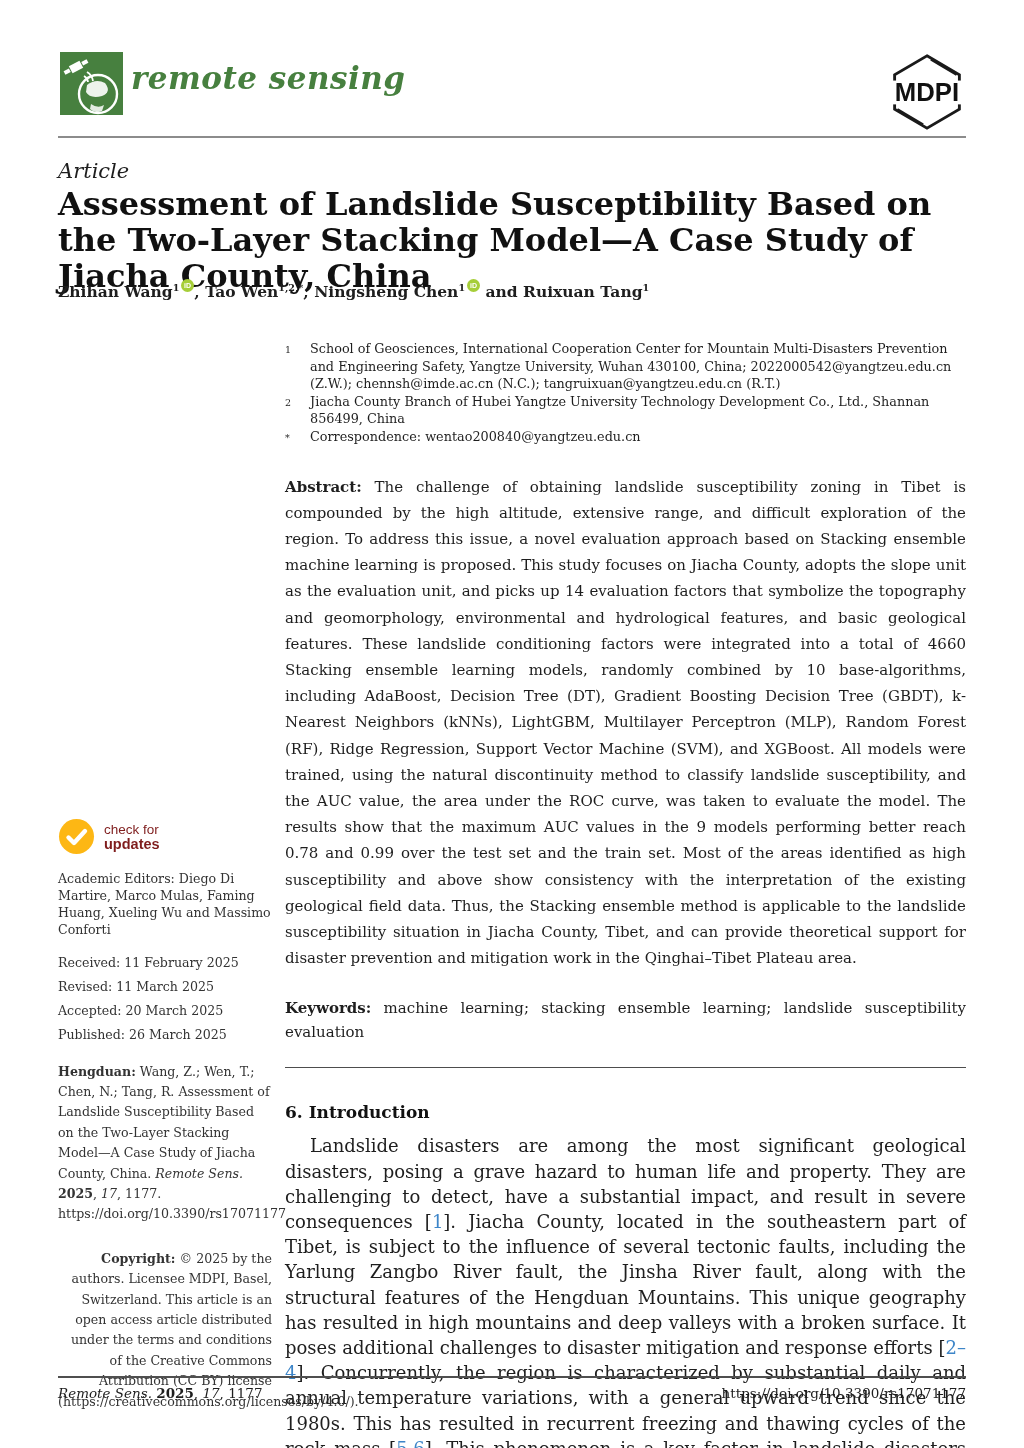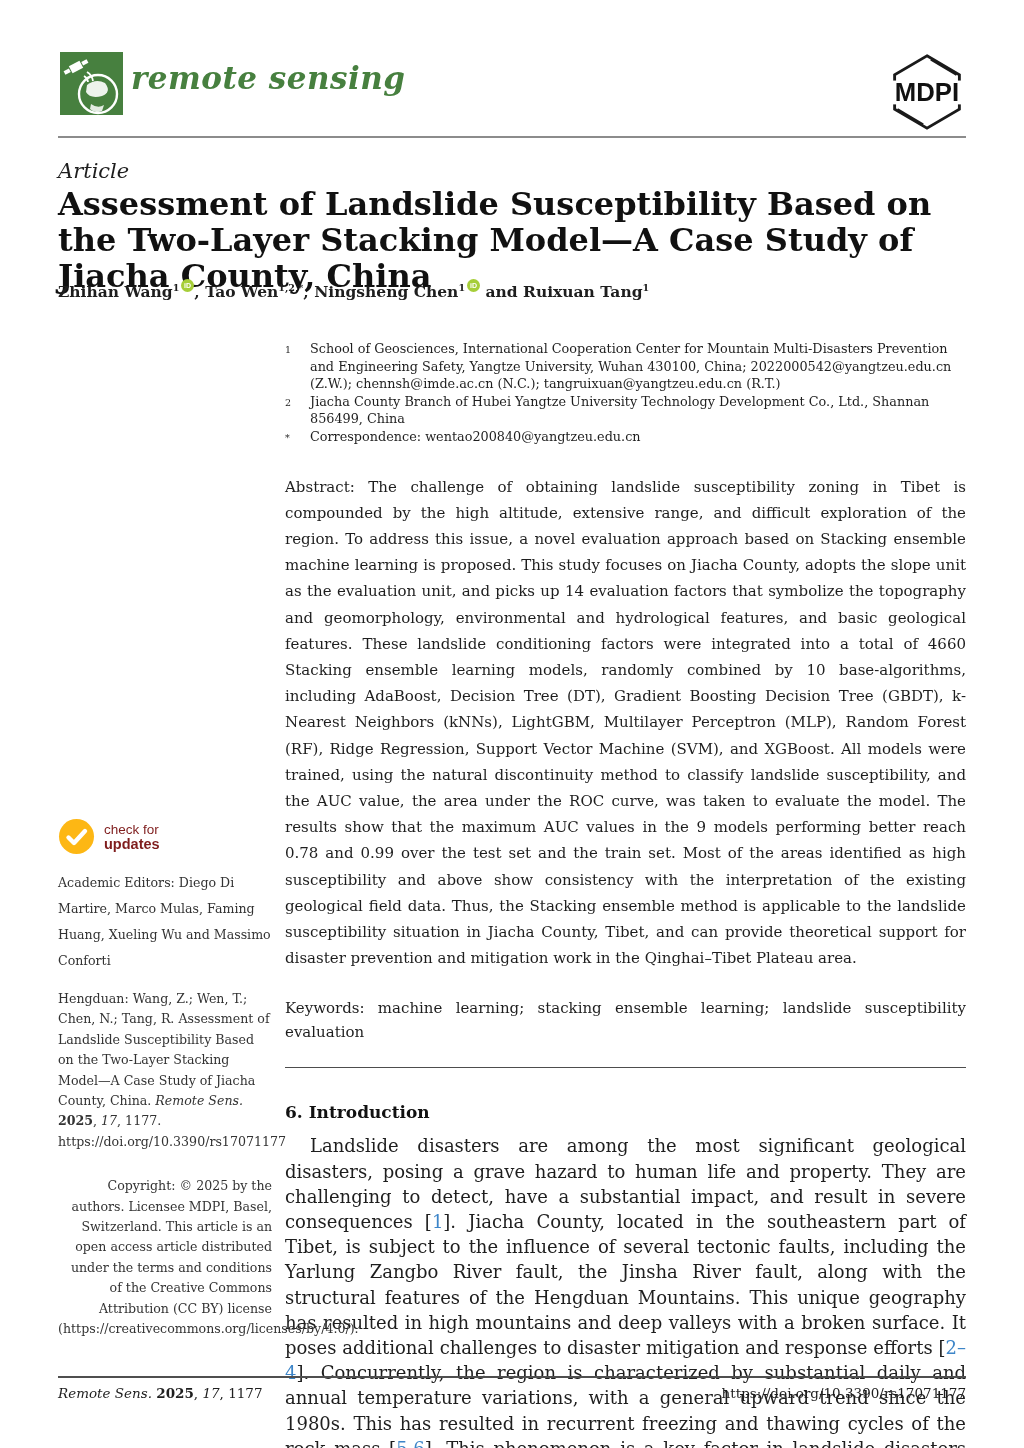--- a/index.html
+++ b/index.html
@@ -34,27 +34,27 @@
   .right-col{position:absolute;left:285px;top:340px;width:681px;}
   .affil-row{display:flex;font-size:12.8px;line-height:17.6px;}
   .affil-marker{flex:none;width:25px;font-size:9.5px;padding-top:1px;}
   .affil-text{flex:1;}
   .abstract-par{margin:27px 0 0 0;font-size:15px;line-height:26.2px;text-align:justify;}
   .keywords-par{margin:25px 0 0 0;font-size:15px;line-height:24px;text-align:justify;}
   .kw-divider{margin-top:23px;border-top:1.6px solid #4d4d4d;}
   .intro-heading{margin:34px 0 0 0;font-size:17px;font-weight:bold;color:#111;}
   .intro-par{margin:11px 0 0 0;font-size:18px;line-height:25.2px;text-align:justify;text-indent:25px;}
   .ref{color:var(--ref-blue);cursor:pointer;}
-  .lbl{font-weight:normal;}
+  .lbl{font-weight:bold;}
   
   .sidebar{position:absolute;left:58px;top:818px;width:214px;font-size:12.6px;color:#333;}
   .badge{display:flex;align-items:center;gap:9px;cursor:pointer;}
   .badge-text{font-family:"Liberation Sans",sans-serif;font-size:13.5px;line-height:15px;color:#7f1d1d;}
   .badge-text b{font-size:14.5px;}
-  .editors{margin-top:15px;line-height:26px;}
+  .editors{margin-top:15px;line-height:17px;}
   .dates{margin-top:11px;}
   .date-line{line-height:24px;}
   .citation{margin-top:15px;line-height:20.4px;}
   .copyright{margin-top:24px;line-height:20.4px;text-align:right;}
   
   .footer-rule{position:absolute;left:58px;right:58px;top:1376px;border-top:2px solid #4f4f4f;}
   .footer{
     position:absolute;left:58px;right:58px;top:1385px;font-size:13.5px;
     display:flex;justify-content:space-between;color:#1e1e1e;
   }
@@ -129,20 +129,26 @@
     <div class="badge">
       <svg width="37" height="37" viewBox="0 0 37 37">
         <circle cx="18.5" cy="18.5" r="17.5" fill="#fdb714"></circle>
         <path d="M10.5,19.5 l5.5,5.5 l11,-12" fill="none" stroke="#ffffff" stroke-width="4.4" stroke-linecap="round" stroke-linejoin="round"></path>
       </svg>
       <div class="badge-text"><span>check for</span><br><b>updates</b></div>
     </div>
 
     <p class="editors">Academic Editors: Diego Di Martire, Marco Mulas, Faming Huang, Xueling Wu and Massimo Conforti</p>
 
+    <div class="dates">
+      <div class="date-line">Received: 11 February 2025</div>
+      <div class="date-line">Revised: 11 March 2025</div>
+      <div class="date-line">Accepted: 20 March 2025</div>
+      <div class="date-line">Published: 26 March 2025</div>
+    </div>
 
     <p class="citation"><span class="lbl">Hengduan:</span> <span>Wang, Z.; Wen, T.; Chen, N.; Tang, R. Assessment of Landslide Susceptibility Based on the Two-Layer Stacking Model—A Case Study of Jiacha County, China. </span><em>Remote Sens.</em><span> </span><b>2025</b><span>, </span><em>17</em><span>, 1177. https://doi.org/10.3390/rs17071177</span></p>
 
     <p class="copyright"><span class="lbl">Copyright:</span> <span>© 2025 by the authors. Licensee MDPI, Basel, Switzerland. This article is an open access article distributed under the terms and conditions of the Creative Commons Attribution (CC BY) license (https://creativecommons.org/licenses/by/4.0/).</span></p>
   </div>
 
   <div class="footer-rule"></div>
   <div class="footer">
     <span><em>Remote Sens.</em><span> </span><b>2025</b><span>, </span><em>17</em><span>, 1177</span></span>
     <span>https://doi.org/10.3390/rs17071177</span>

